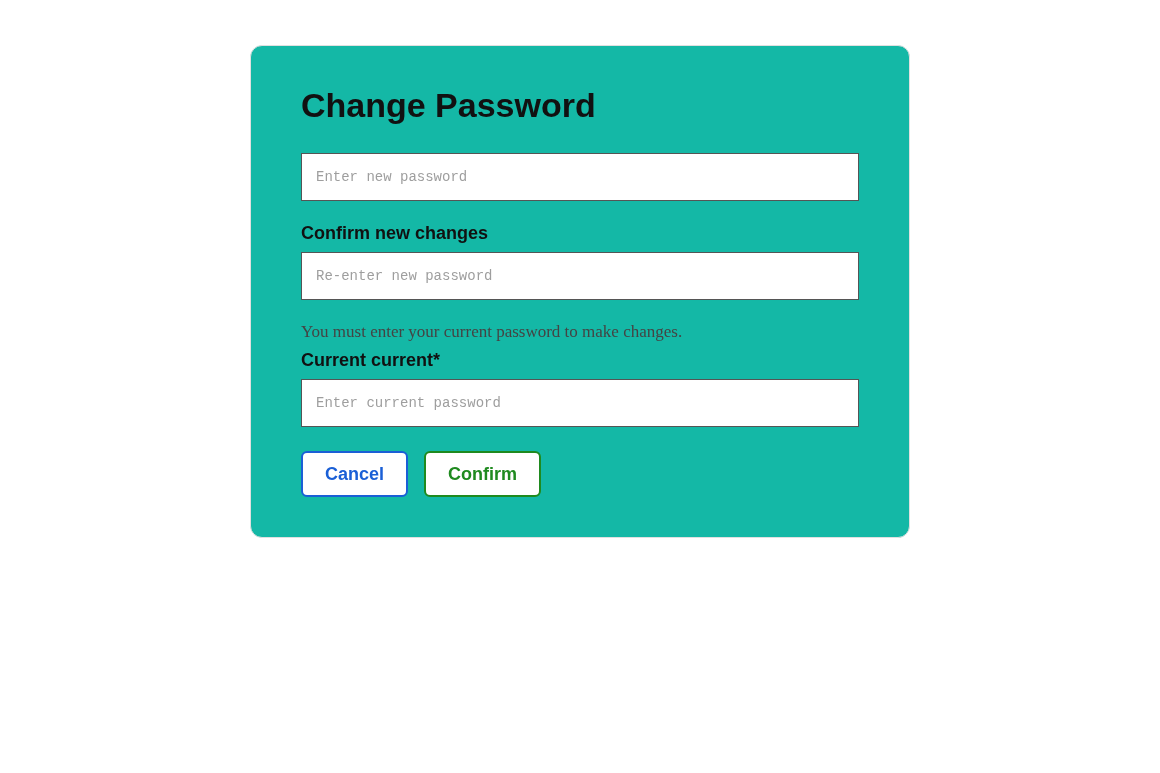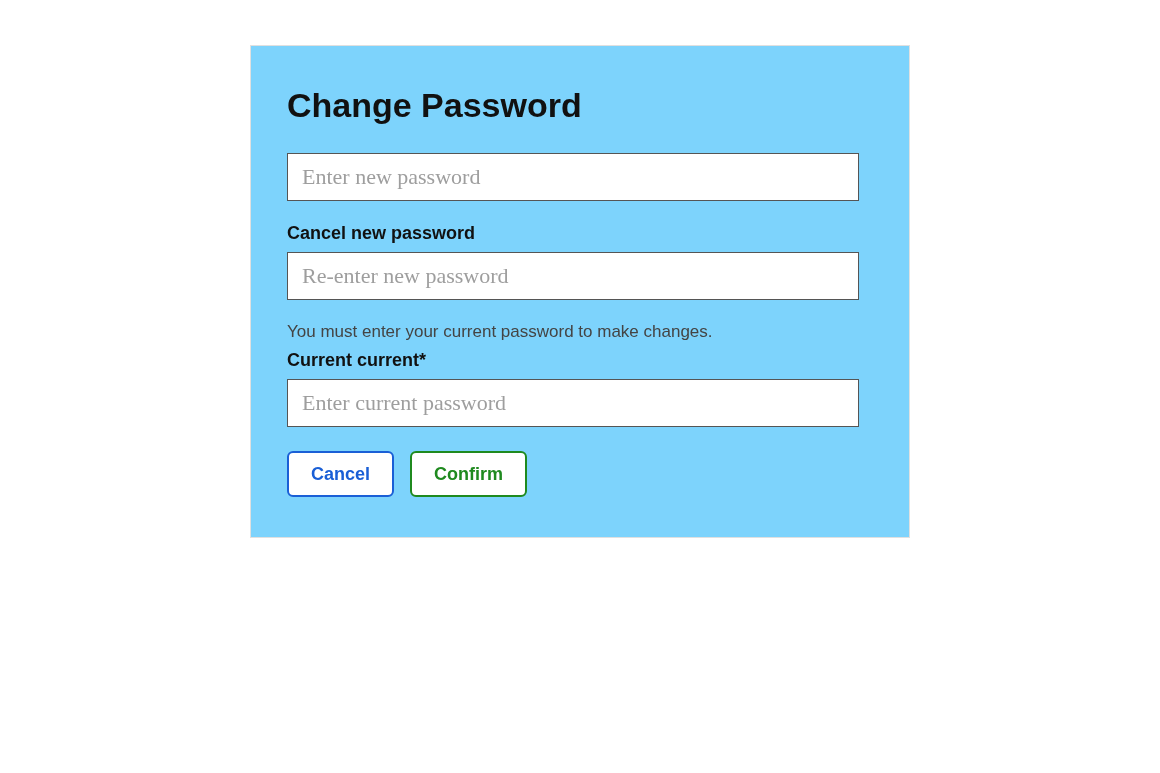--- a/index.html
+++ b/index.html
@@ -11,23 +11,23 @@
       font-family: "Lucida Grande", "Lucida Sans Unicode", Arial, sans-serif;
       background: #ffffff;
       width: 1160px;
       height: 773px;
       padding: 45px 0 0 0;
     }
     .card {
       width: 660px;
       margin: 0 auto;
       border: 1px solid #e0e0e0;
-      border-radius: 0;
-      padding: 40px 50px 40px 36px;
-      background: #7dd3fc;
+      border-radius: 12px;
+      padding: 40px 50px 40px 50px;
+      background: #14b8a6;
     }
     .title {
       font-size: 34px;
       font-weight: 700;
       color: #111;
       margin-bottom: 28px;
     }
     .field-group {
       margin-bottom: 22px;
     }
@@ -35,32 +35,32 @@
       font-size: 18px;
       font-weight: 700;
       color: #111;
       display: block;
       margin-bottom: 8px;
     }
     .input {
       width: 100%;
       height: 48px;
       border: 1px solid #555;
-      font-size: 22px;
+      font-size: 14px;
       padding: 0 14px;
       color: #333;
-      font-family: Liberation Serif, serif;
+      font-family: Liberation Mono, monospace;
     }
     .input::placeholder {
       color: #9e9e9e;
     }
     .helper-text {
       font-size: 17px;
       color: #444;
-      font-family: Liberation Sans, sans-serif;
+      font-family: Liberation Serif, serif;
       margin-bottom: 8px;
       margin-top: 6px;
     }
     .button-row {
       display: flex;
       gap: 16px;
       margin-top: 24px;
     }
     .btn {
       height: 46px;
@@ -85,21 +85,21 @@
 <body>
 
 <div class="card">
   <h1 class="title">Change Password</h1>
 
   <div class="field-group">
     <input type="password" class="input" placeholder="Enter new password" style="">
   </div>
 
   <div class="field-group">
-    <label class="label">Cancel new password</label>
+    <label class="label">Confirm new changes</label>
     <input type="password" class="input" placeholder="Re-enter new password" style="">
   </div>
 
   <div class="field-group">
     <p class="helper-text">You must enter your current password to make changes.</p>
     <label class="label">Current current*</label>
     <input type="password" class="input" placeholder="Enter current password" style="">
   </div>
 
   <div class="button-row">

